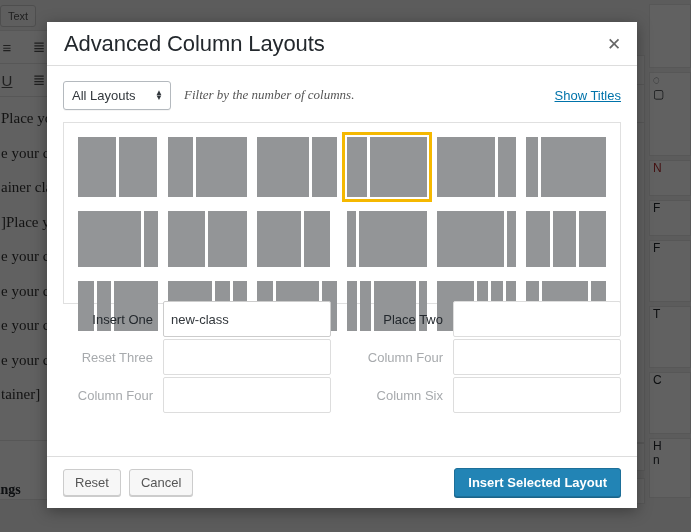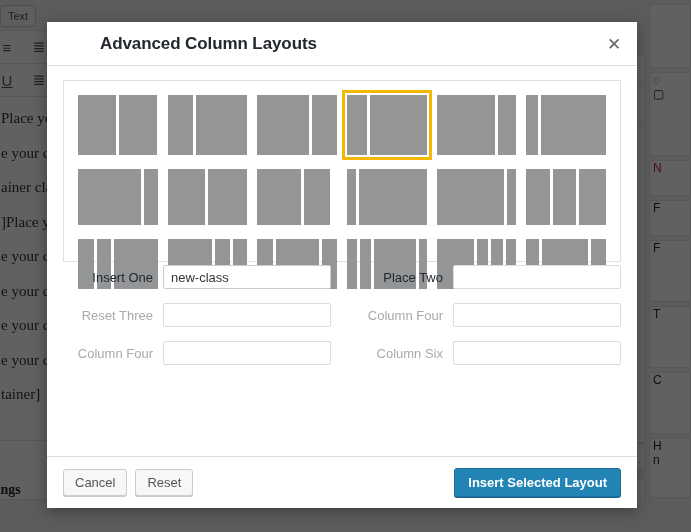--- a/index.html
+++ b/index.html
@@ -115,23 +115,22 @@
     font-family: "Liberation Sans", sans-serif;
   }
   .modal-header {
     height: 44px; flex: 0 0 44px;
     border-bottom: 1px solid #ddd;
     display: flex; align-items: center;
     padding: 0 16px 0 17px;
     position: relative;
   }
   .modal-title {
-    font-size: 17px; font-weight: bold; color: #23282d;
+    font-size: 22px; font-weight: normal; color: #23282d;
     letter-spacing: -0.1px;
-    margin-left: 36px;
   }
   .modal-close {
     position: absolute; right: 13px; top: 50%; transform: translateY(-50%);
     font-size: 17px; color: #666; cursor: pointer;
     width: 20px; height: 20px; line-height: 20px; text-align: center;
     font-family: "DejaVu Sans", sans-serif;
   }
   .modal-body {
     flex: 1 1 auto; padding: 14px 16px 0 16px; overflow: hidden;
   }
@@ -202,21 +201,21 @@
     grid-auto-rows: 30px;
     row-gap: 8px;
     align-items: center;
   }
   .fld-label {
     text-align: right; padding-right: 10px;
     font-size: 13px; color: #23282d;
   }
   .fld-label.disabled { color: #a7aaad; }
   .fld-input {
-    height: 24px; width: 100%;
+    height: 36px; width: 100%;
     border: 1px solid #ddd; border-radius: 2px;
     font-size: 13px; color: #32373c;
     padding: 0 7px;
     font-family: "Liberation Sans", sans-serif;
     background: #fff;
     outline: none;
   }
   .fld-input.filled { border-color: #ccc; }
   .spacer-col { }
 
@@ -316,20 +315,31 @@
 
 <div id="modal">
 
   <div class="modal-header">
     <div class="modal-title">Advanced Column Layouts</div>
     <div class="modal-close">✕</div>
   </div>
 
   <div class="modal-body">
 
+    <div class="filter-row">
+      <div class="select-wrap">
+        <span class="sel-text">All Layouts</span>
+        <span class="select-arrows">
+          <span>▲</span>
+            <span>▼</span>
+        </span>
+      </div>
+      <div class="filter-hint">Filter by the number of columns.</div>
+      <div class="show-titles">Show Titles</div>
+    </div>
 
     <div class="layouts-panel" id="layouts-panel">
         <div class="layout-row">
           <div class="layout-item" style="width: 90px; height: 70px;">
             <div class="col" style="width: 48%; height: 60px; background: rgb(147, 149, 151);"></div>
             <div class="col" style="width: 48%; height: 60px; background: rgb(147, 149, 151);"></div>
           </div>
           <div class="layout-item" style="width: 90px; height: 70px;">
             <div class="col" style="width: 32%; height: 60px; background: rgb(147, 149, 151);"></div>
             <div class="col" style="width: 66%; height: 60px; background: rgb(147, 149, 151);"></div>
@@ -428,17 +438,17 @@
         <input type="text" class="fld-input" aria-disabled="true" style="">
         <div class="fld-label disabled">Column Four</div>
         <input type="text" class="fld-input" aria-disabled="true" style="">
         <div class="spacer-col"></div>
         <div class="fld-label disabled">Column Six</div>
         <input type="text" class="fld-input" aria-disabled="true" style="">
       </div>
   </div>
 
   <div class="modal-footer">
+    <button class="btn-secondary">Reset</button>
     <button class="btn-secondary">Cancel</button>
-    <button class="btn-secondary">Reset</button>
     <button class="btn-primary">Insert Selected Layout</button>
   </div>
 </div>
 
 </body></html>

